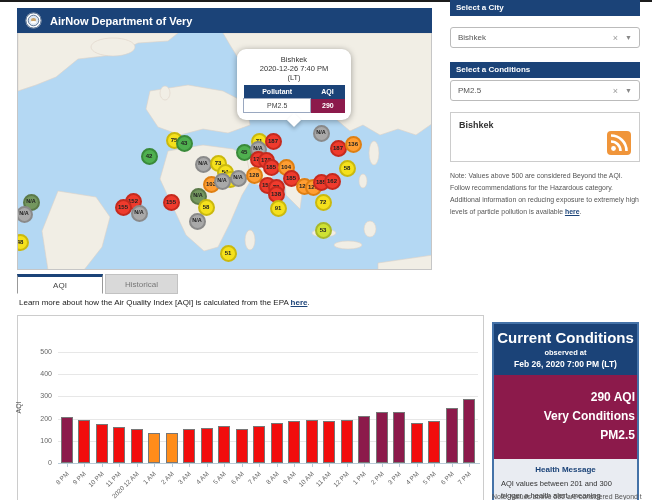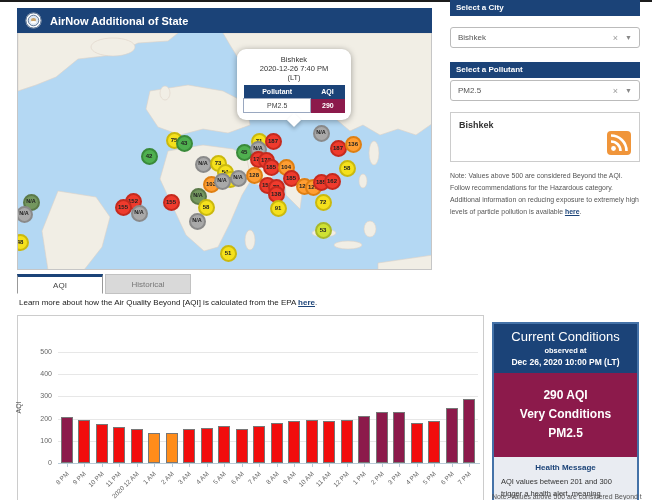--- a/index.html
+++ b/index.html
@@ -69,24 +69,24 @@
   .rss-box { position:absolute; left:0; top:112px; width:190px; height:50px; background:#fff;
     border:1px solid #ccc; }
   .rss-title { position:absolute; left:8px; top:7px; font-size:9px; font-weight:bold; color:#333; }
   .rss-icon { position:absolute; right:8px; bottom:6px; width:24px; height:24px; cursor:pointer; }
   .note { position:absolute; left:0; top:170px; width:189px; font-size:6.9px; color:#555;
     line-height:1.75; }
 
   .cc-panel { position:absolute; left:42px; top:322px; width:147px; border:2px solid #4472a8;
     background:#fff; }
   .cc-head { background:var(--navy,#1b4378); color:#fff; text-align:center; padding:5px 2px 6px; }
-  .cc-title { font-size:13px; font-weight:normal; }
+  .cc-title { font-size:15px; font-weight:bold; }
   .cc-obs { font-size:7.5px; font-weight:bold; margin-top:2px; }
   .cc-date { font-size:8.5px; font-weight:bold; margin-top:2px; }
-  .cc-aqi { background:var(--maroon,#8c1a4b); color:#fff; text-align:center;
+  .cc-aqi { background:var(--maroon,#8c1a4b); color:#fff; text-align:right;
     padding:13px 2px; font-size:12px; font-weight:bold; line-height:1.6; }
   .cc-health { background:#e9ecf2; padding:6px 7px 8px; }
   .cc-health-h { text-align:center; font-size:8px; font-weight:bold; color:var(--navy,#1b4378); }
   .cc-health-t { margin-top:4px; font-size:7.5px; color:#333; line-height:1.6; }
   .bottom-note { position:absolute; left:42px; top:493px; width:150px; font-size:6.9px;
     color:#555; white-space:nowrap; overflow:hidden; }
 </style>
 </head>
 <body>
 
@@ -96,21 +96,21 @@
   <div class="main-col">
 
     <header class="app-header">
       <svg class="seal" viewBox="0 0 20 20">
         <circle cx="10" cy="10" r="9.5" fill="#ffffff"></circle>
         <circle cx="10" cy="10" r="9" fill="none" stroke="#27466e" stroke-width="1"></circle>
         <circle cx="10" cy="10" r="6.2" fill="#dfe8f2" stroke="#27466e" stroke-width=".8"></circle>
         <ellipse cx="10" cy="9.4" rx="3" ry="2.2" fill="#caa46a"></ellipse>
         <ellipse cx="10" cy="12" rx="3.4" ry="1.4" fill="#ffffff"></ellipse>
       </svg>
-      <span>AirNow Additional of State</span>
+      <span>AirNow Department of Very</span>
     </header>
 
     <div class="map">
       <svg class="land" width="415" height="237" viewBox="0 0 415 237">
         <g fill="#f1eee5" stroke="#ddd2c6" stroke-width="0.6">
           <path d="M0,0 L160,0 L150,8 L120,10 L95,22 L60,26 L38,44 L18,52 L0,58 Z"></path>
           <ellipse cx="95" cy="14" rx="22" ry="9"></ellipse>
           <path d="M205,0 L415,0 L415,90 L398,102 L380,96 L362,102 L345,92 L332,98 L318,86 L300,78 L285,60 L262,56 L240,42 L222,28 L212,12 Z"></path>
           <path d="M132,58 L170,52 L205,58 L228,70 L232,92 L210,100 L185,96 L162,102 L140,94 L128,76 Z"></path>
           <path d="M150,118 L185,112 L215,116 L232,126 L236,142 L224,162 L212,190 L200,214 L186,218 L168,202 L154,172 L142,146 Z"></path>
@@ -192,24 +192,24 @@
           </tr>
         </tbody>
           </table>
         <div class="popup-tail"></div>
       </div>
     </div>
   </div>
 
   <div class="tabs">
     <div class="tab active">AQI</div>
-    <div class="tab inactive" style="width:86px">Historical</div>
+    <div class="tab inactive" style="width:73px">Historical</div>
   </div>
 
-  <p class="learn"><span>Learn more about how the Air Quality Beyond [AQI] is calculated from the EPA </span><a class="lnk">here</a><span>.</span></p>
+  <p class="learn"><span>Learn more about how the Air Quality Index [AQI] is calculated from the EPA </span><a class="lnk">here</a><span>.</span></p>
 
   <div class="chart-panel">
     <div class="plot" id="plot">
         <div class="ytick" style="top: 143px;">0</div>
         <div class="gridline" style="top: 124.8px;"></div>
         <div class="ytick" style="top: 120.8px;">100</div>
         <div class="gridline" style="top: 102.6px;"></div>
         <div class="ytick" style="top: 98.6px;">200</div>
         <div class="gridline" style="top: 80.4px;"></div>
         <div class="ytick" style="top: 76.4px;">300</div>
@@ -295,21 +295,21 @@
   </div>
 
   <aside class="side-col">
     <div class="sel-header" style="top:0">Select a City</div>
     <div class="sel-box" style="top:27px">
       <span class="val">Bishkek</span>
       <span class="clear">×</span>
       <span class="caret">▼</span>
     </div>
 
-    <div class="sel-header" style="top:62px">Select a Pollutant</div>
+    <div class="sel-header" style="top:62px">Select a Conditions</div>
     <div class="sel-box" style="top:80px">
       <span class="val">PM2.5</span>
       <span class="clear">×</span>
       <span class="caret">▼</span>
     </div>
 
     <div class="rss-box">
       <span class="rss-title">Bishkek</span>
       <svg class="rss-icon" viewBox="0 0 24 24">
         <rect x="0" y="0" width="24" height="24" rx="4" fill="#f0953a"></rect>
@@ -318,21 +318,21 @@
         <path d="M4,4.5 a15.5,15.5 0 0 1 15.5,15.5" fill="none" stroke="#fff" stroke-width="2.6"></path>
       </svg>
     </div>
 
     <p class="note"><span>Note: Values above 500 are considered Beyond the AQI. Follow recommendations for the Hazardous category. Additional information on reducing exposure to extremely high levels of particle pollution is available </span><a class="lnk">here</a><span>.</span></p>
 
     <div class="cc-panel">
       <div class="cc-head">
         <div class="cc-title">Current Conditions</div>
         <div class="cc-obs">observed at</div>
-        <div class="cc-date">Dec 26, 2020 10:00 PM (LT)</div>
+        <div class="cc-date">Feb 26, 2020 7:00 PM (LT)</div>
       </div>
       <div class="cc-aqi">
         <div>290 AQI</div>
         <div>Very Conditions</div>
         <div>PM2.5</div>
       </div>
       <div class="cc-health">
         <div class="cc-health-h">Health Message</div>
         <div class="cc-health-t">AQI values between 201 and 300 trigger a health alert, meaning everyone may experience more serious health effects.</div>
       </div>

